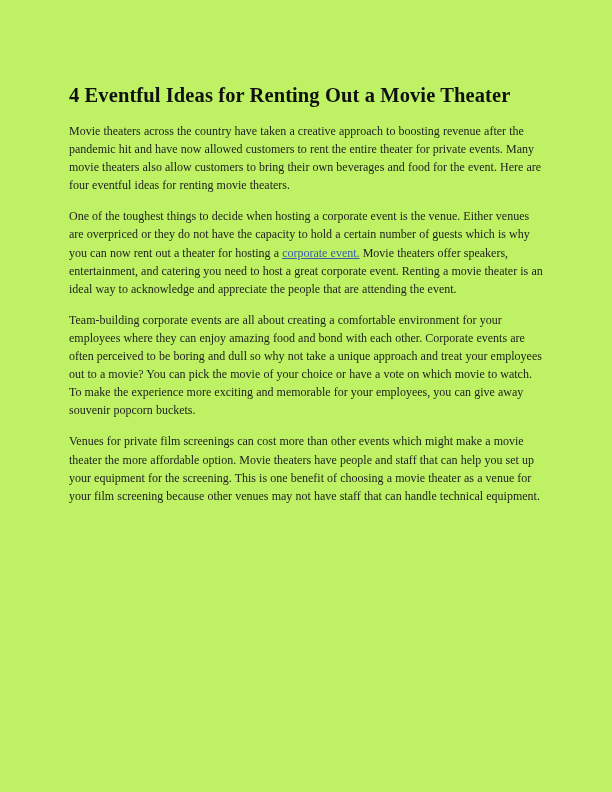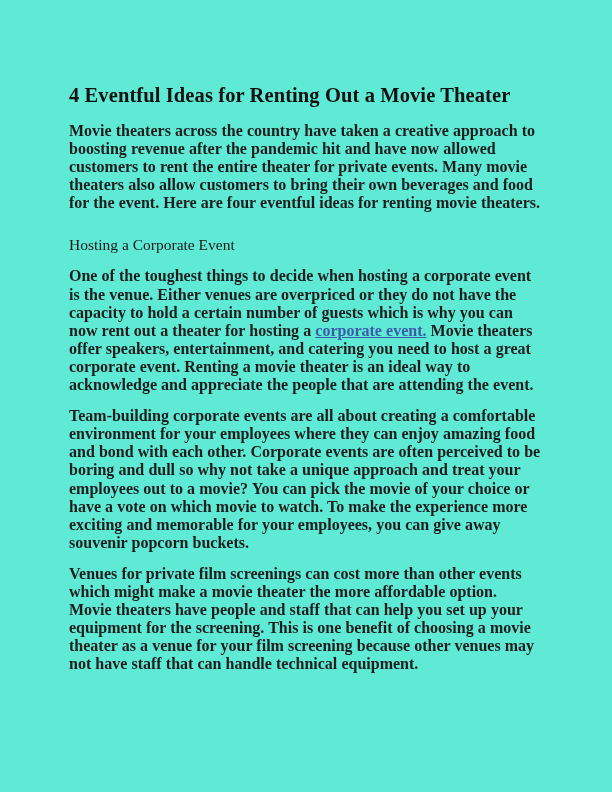--- a/index.html
+++ b/index.html
@@ -14,21 +14,21 @@
     overflow: hidden;
     font-family: "Liberation Serif", "DejaVu Serif", serif;
     color: #1a1a1a;
     -webkit-font-smoothing: antialiased;
   }
 
   .page {
     position: relative;
     width: 612px;
     height: 792px;
-    background: #5eead4;
+    background: #bef264;
     box-sizing: border-box;
   }
 
   .content {
     position: absolute;
     left: 69px;
     top: 82px;
     width: 474px;
   }
 
@@ -47,22 +47,22 @@
     font-family: "Liberation Serif", "DejaVu Serif", serif;
     font-size: 15.5px;
     font-weight: 400;
     line-height: 22px;
     color: #1a1a1a;
     margin: 22px 0 11px 0;
   }
 
   p.body-par {
     font-family: "Liberation Serif", "DejaVu Serif", serif;
-    font-size: 16px;
-    font-weight: 700;
+    font-size: 12px;
+    font-weight: 400;
     line-height: 18.1px;
     color: #1d1d1d;
     margin: 0 0 13px 0;
     text-align: left;
     word-spacing: 0.12px;
   }
 
   p.body-par:last-child {
     margin-bottom: 0;
   }
@@ -76,21 +76,20 @@
 </head>
 <body>
 
 <div class="page">
   <div class="content">
 
     <h1 class="doc-title">4 Eventful Ideas for Renting Out a Movie Theater</h1>
 
     <p class="body-par">Movie theaters across the country have taken a creative approach to boosting revenue after the pandemic hit and have now allowed customers to rent the entire theater for private events. Many movie theaters also allow customers to bring their own beverages and food for the event. Here are four eventful ideas for renting movie theaters.</p>
 
-    <h2 class="section-heading">Hosting a Corporate Event</h2>
 
     <p class="body-par"><span>One of the toughest things to decide when hosting a corporate event is the venue. Either venues are overpriced or they do not have the capacity to hold a certain number of guests which is why you can now rent out a theater for hosting a </span><a class="inline-link" href="#">corporate event.</a><span> Movie theaters offer speakers, entertainment, and catering you need to host a great corporate event. Renting a movie theater is an ideal way to acknowledge and appreciate the people that are attending the event.</span></p>
 
     <p class="body-par">Team-building corporate events are all about creating a comfortable environment for your employees where they can enjoy amazing food and bond with each other. Corporate events are often perceived to be boring and dull so why not take a unique approach and treat your employees out to a movie? You can pick the movie of your choice or have a vote on which movie to watch. To make the experience more exciting and memorable for your employees, you can give away souvenir popcorn buckets.</p>
 
 
 
     <p class="body-par">Venues for private film screenings can cost more than other events which might make a movie theater the more affordable option. Movie theaters have people and staff that can help you set up your equipment for the screening. This is one benefit of choosing a movie theater as a venue for your film screening because other venues may not have staff that can handle technical equipment.</p>
 
   </div>

